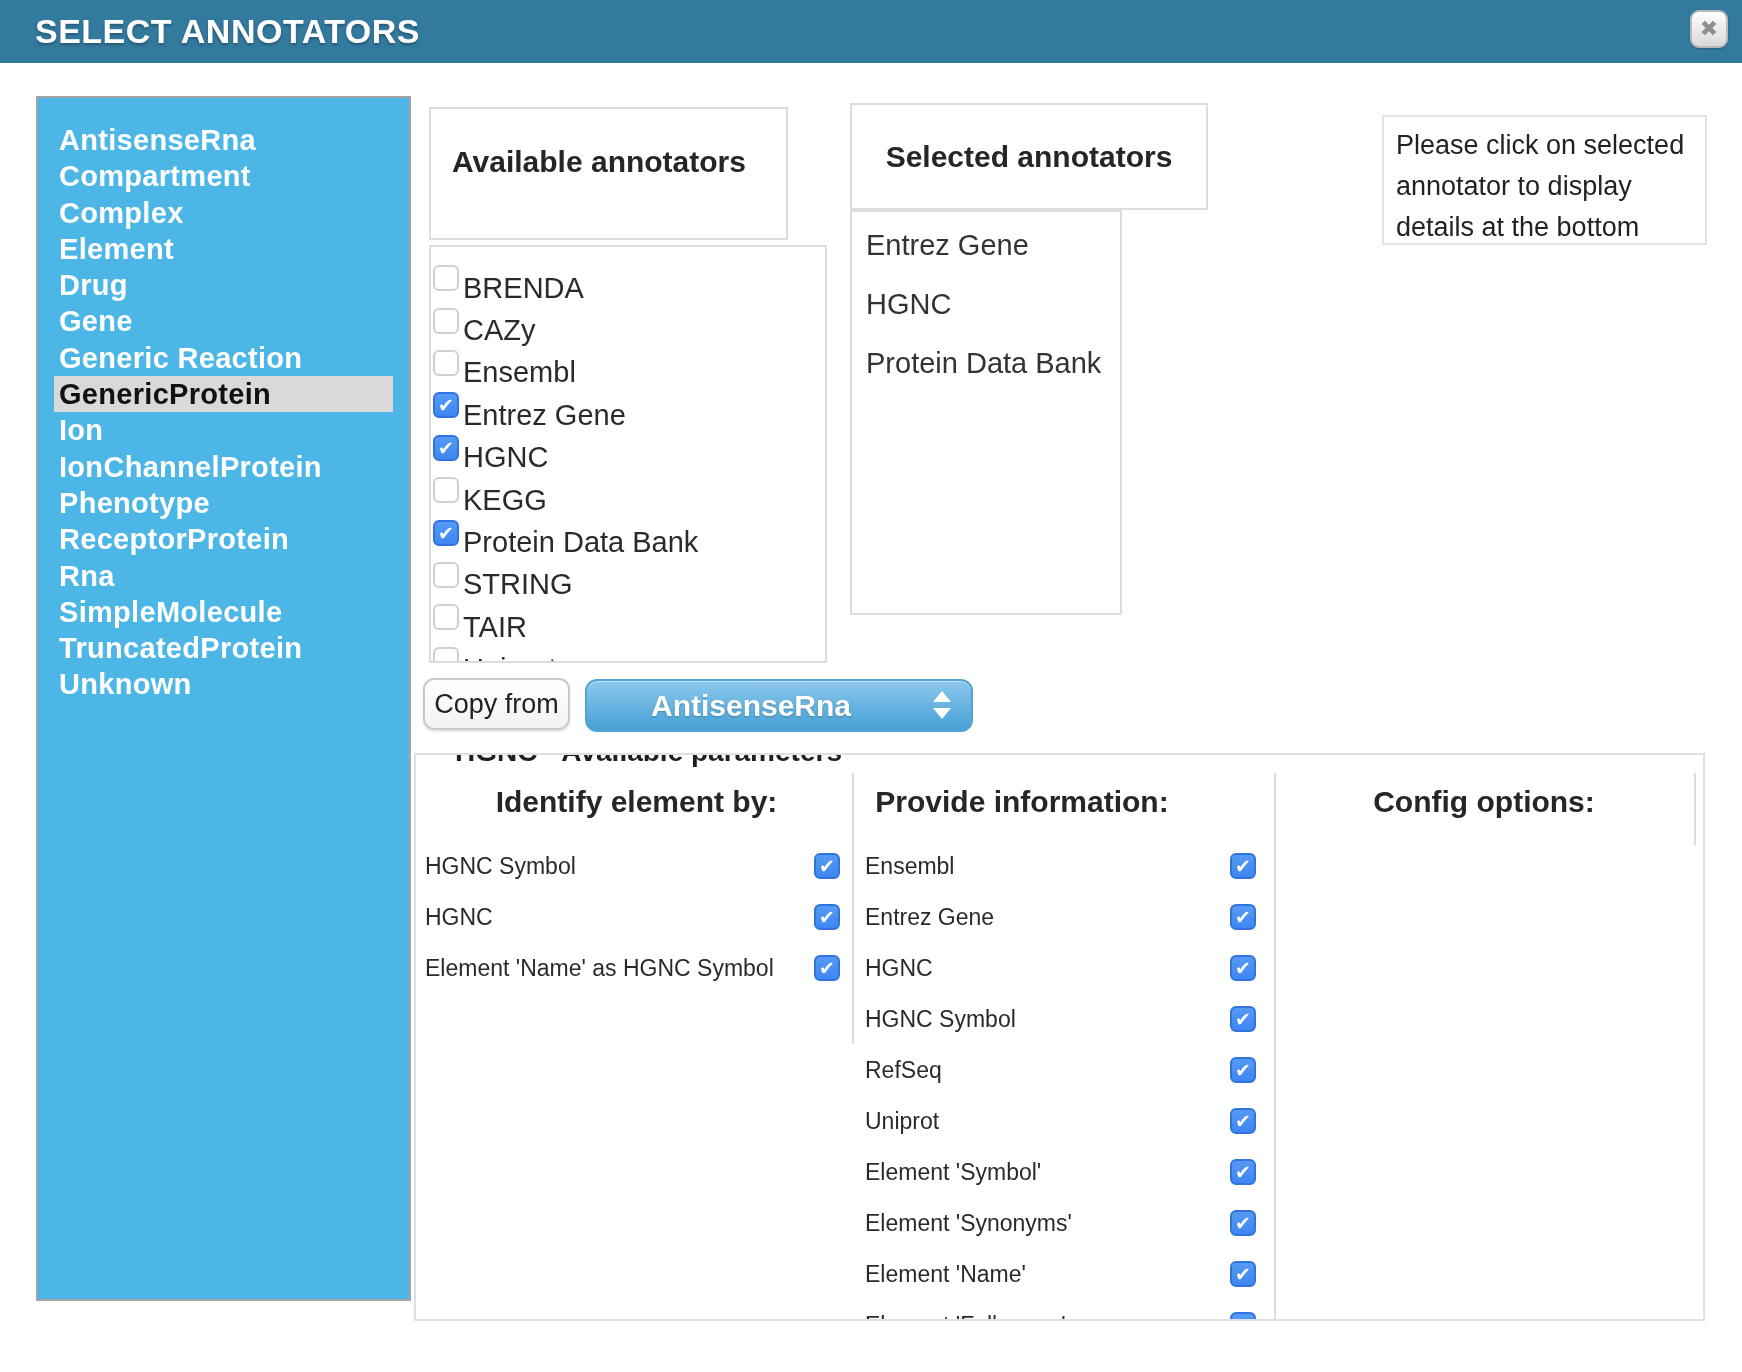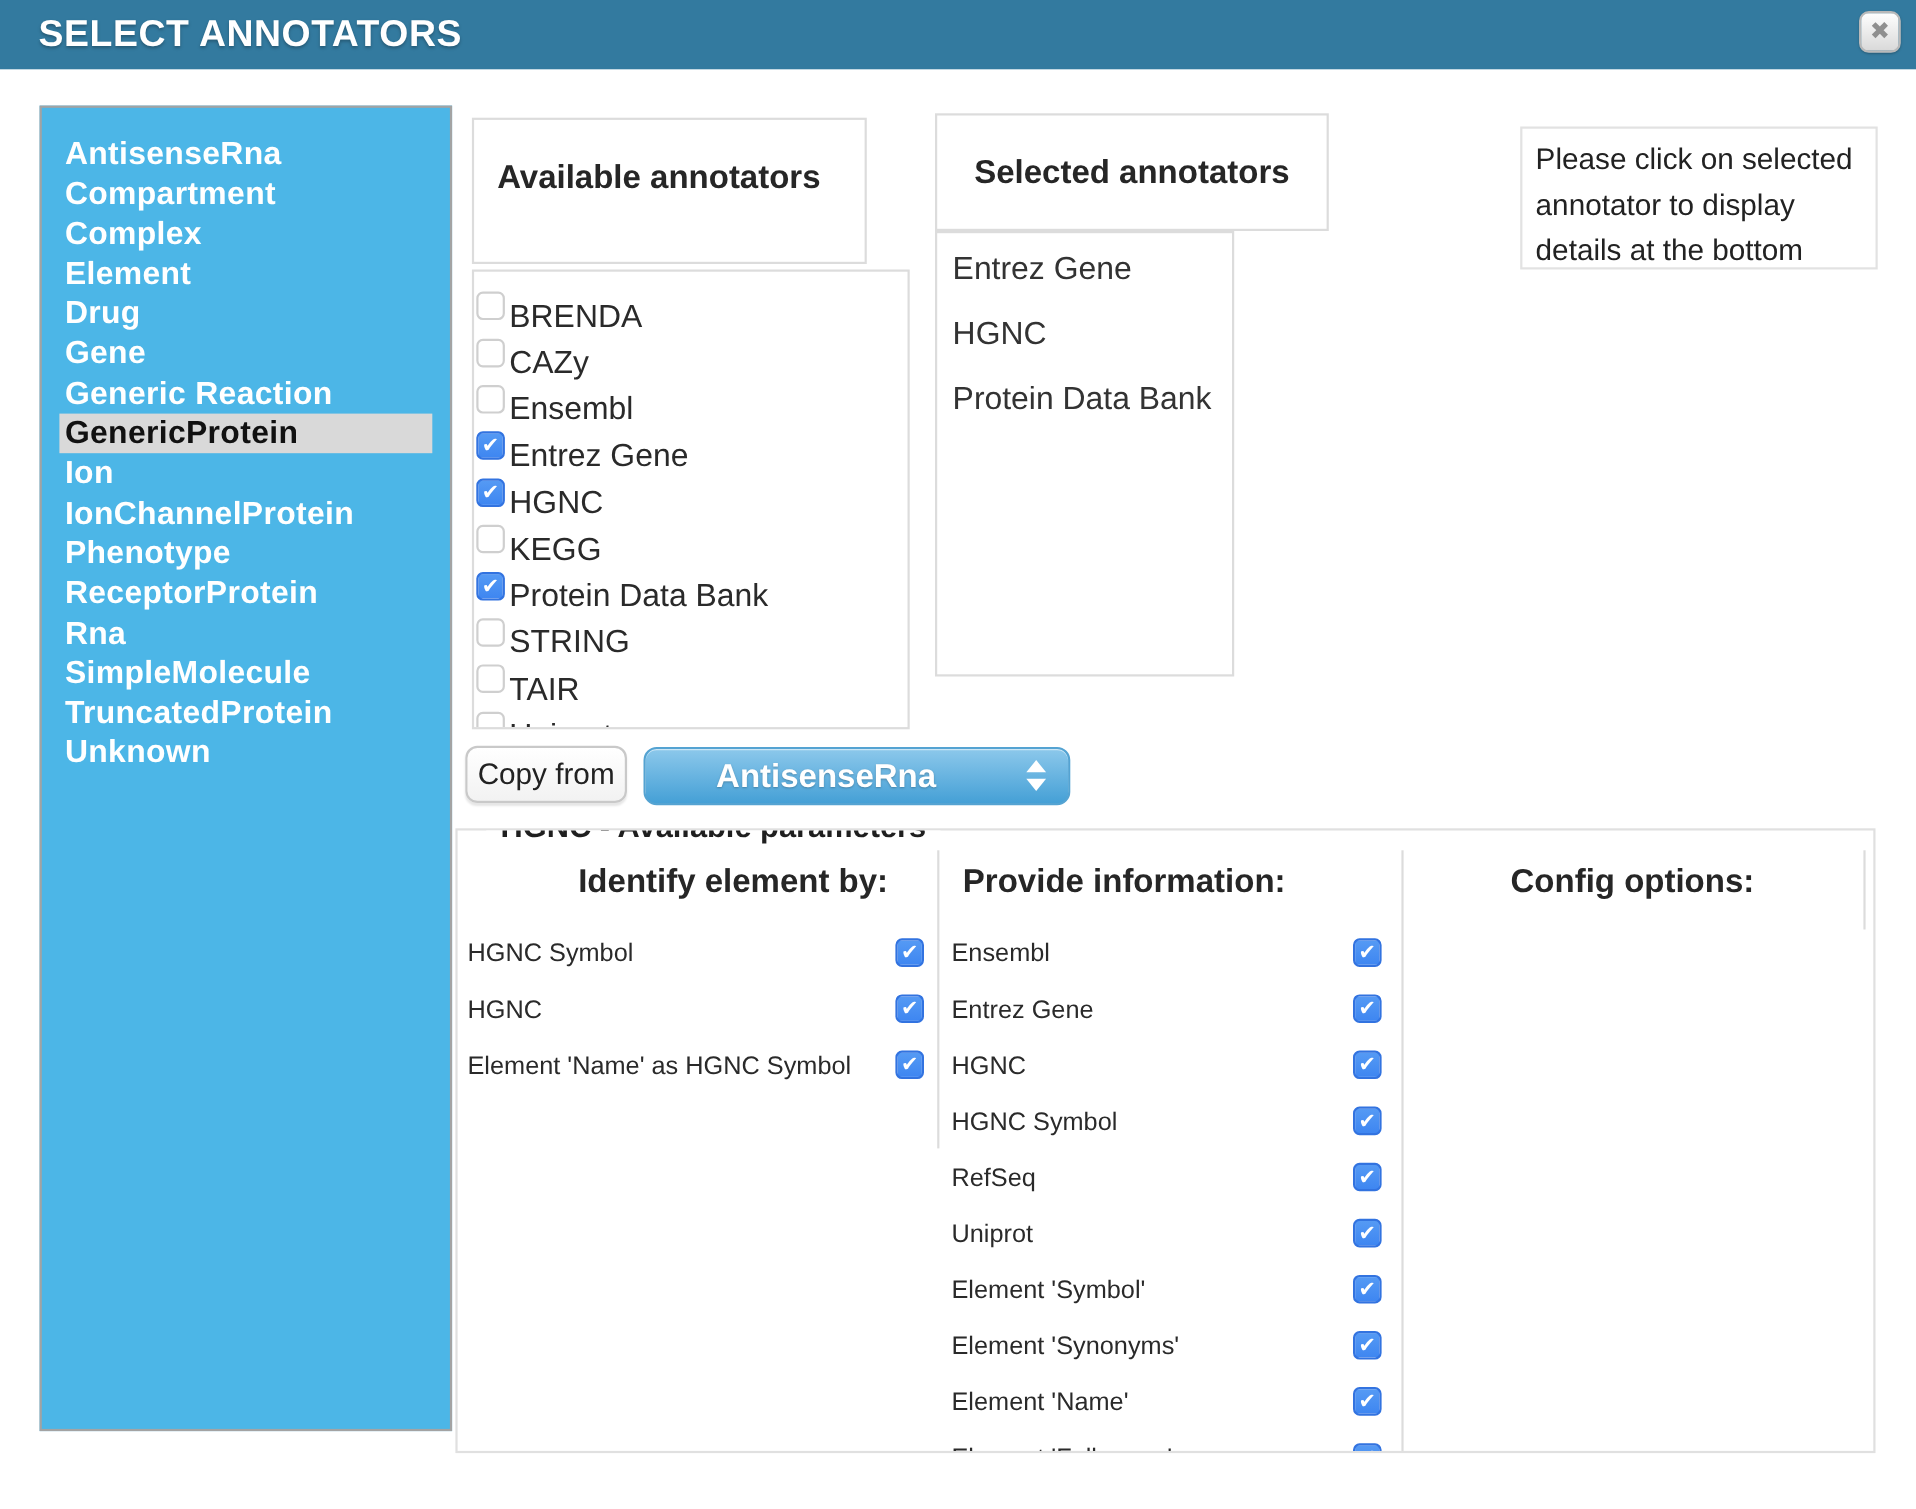--- a/index.html
+++ b/index.html
@@ -69,21 +69,21 @@
     border-right:9px solid transparent; border-bottom:11px solid #fff; margin-bottom:6px;}
   .dd-arrows .down{display:block; width:0; height:0; border-left:9px solid transparent;
     border-right:9px solid transparent; border-top:11px solid #fff;}
 
   
   .fieldset{position:absolute; left:414px; top:753px; width:1291px; height:568px;
     border:2px solid #e0e0e0; overflow:hidden;}
   .legend{position:absolute; top:-19px; left:26px; background:#fff; padding:0 13px;
     font-size:28px; font-weight:bold; color:#1f1f1f; white-space:nowrap;}
   .col-h{position:absolute; top:30px; font-size:30px; font-weight:bold; color:#262626; text-align:center;}
-  .col-h.h1{left:0; width:441px;margin-left:30px;}
+  .col-h.h1{left:0; width:441px;}
   .col-h.h2{left:436px; width:340px;}
   .col-h.h3{left:858px; width:420px;}
   .vsep{position:absolute; width:2px; background:#dcdcdc;}
   .sep1{left:436px; top:18px; height:271px;}
   .sep2{left:858px; top:18px; height:549px;}
   .sep3{left:1278px; top:18px; height:72px;}
   .params-col{position:absolute; top:86px;}
   .pcol1{left:0; width:436px;}
   .pcol2{left:436px; width:422px;}
   .p-row{position:relative; min-height:51px;}

